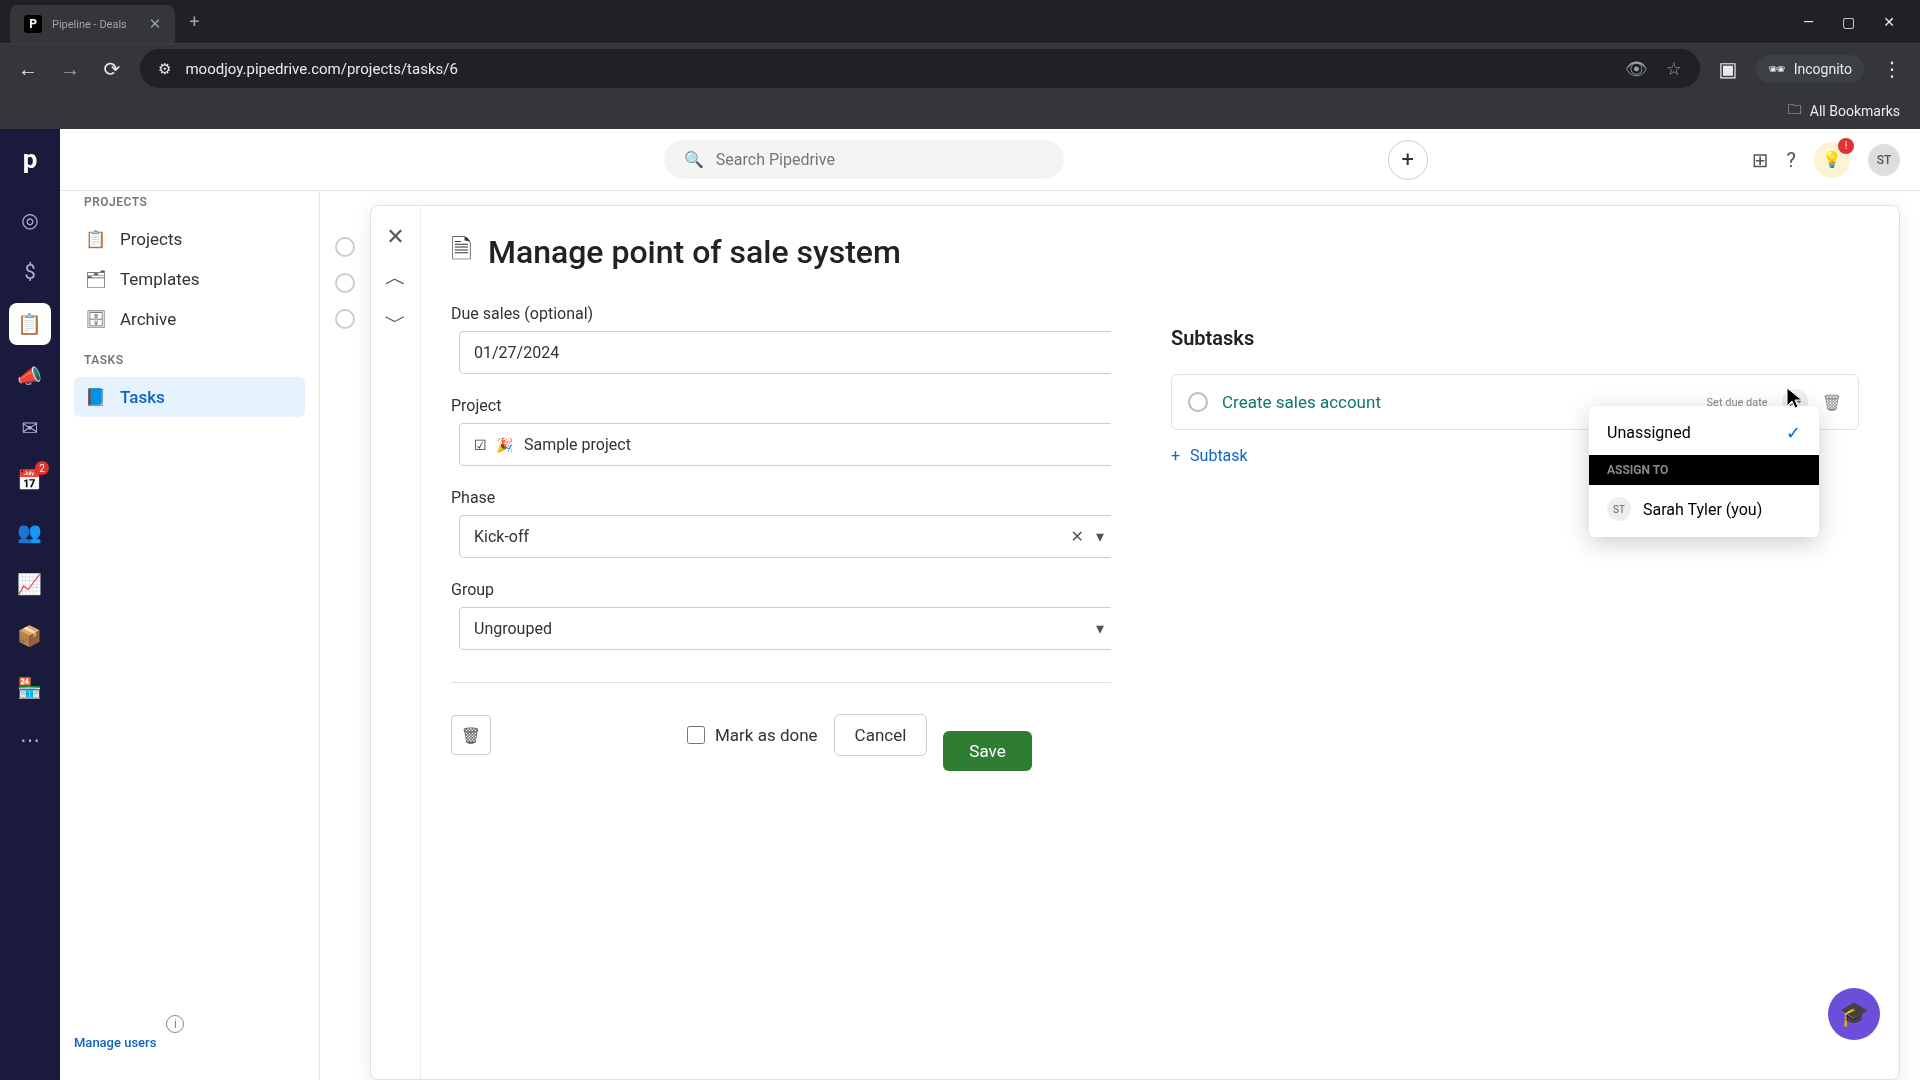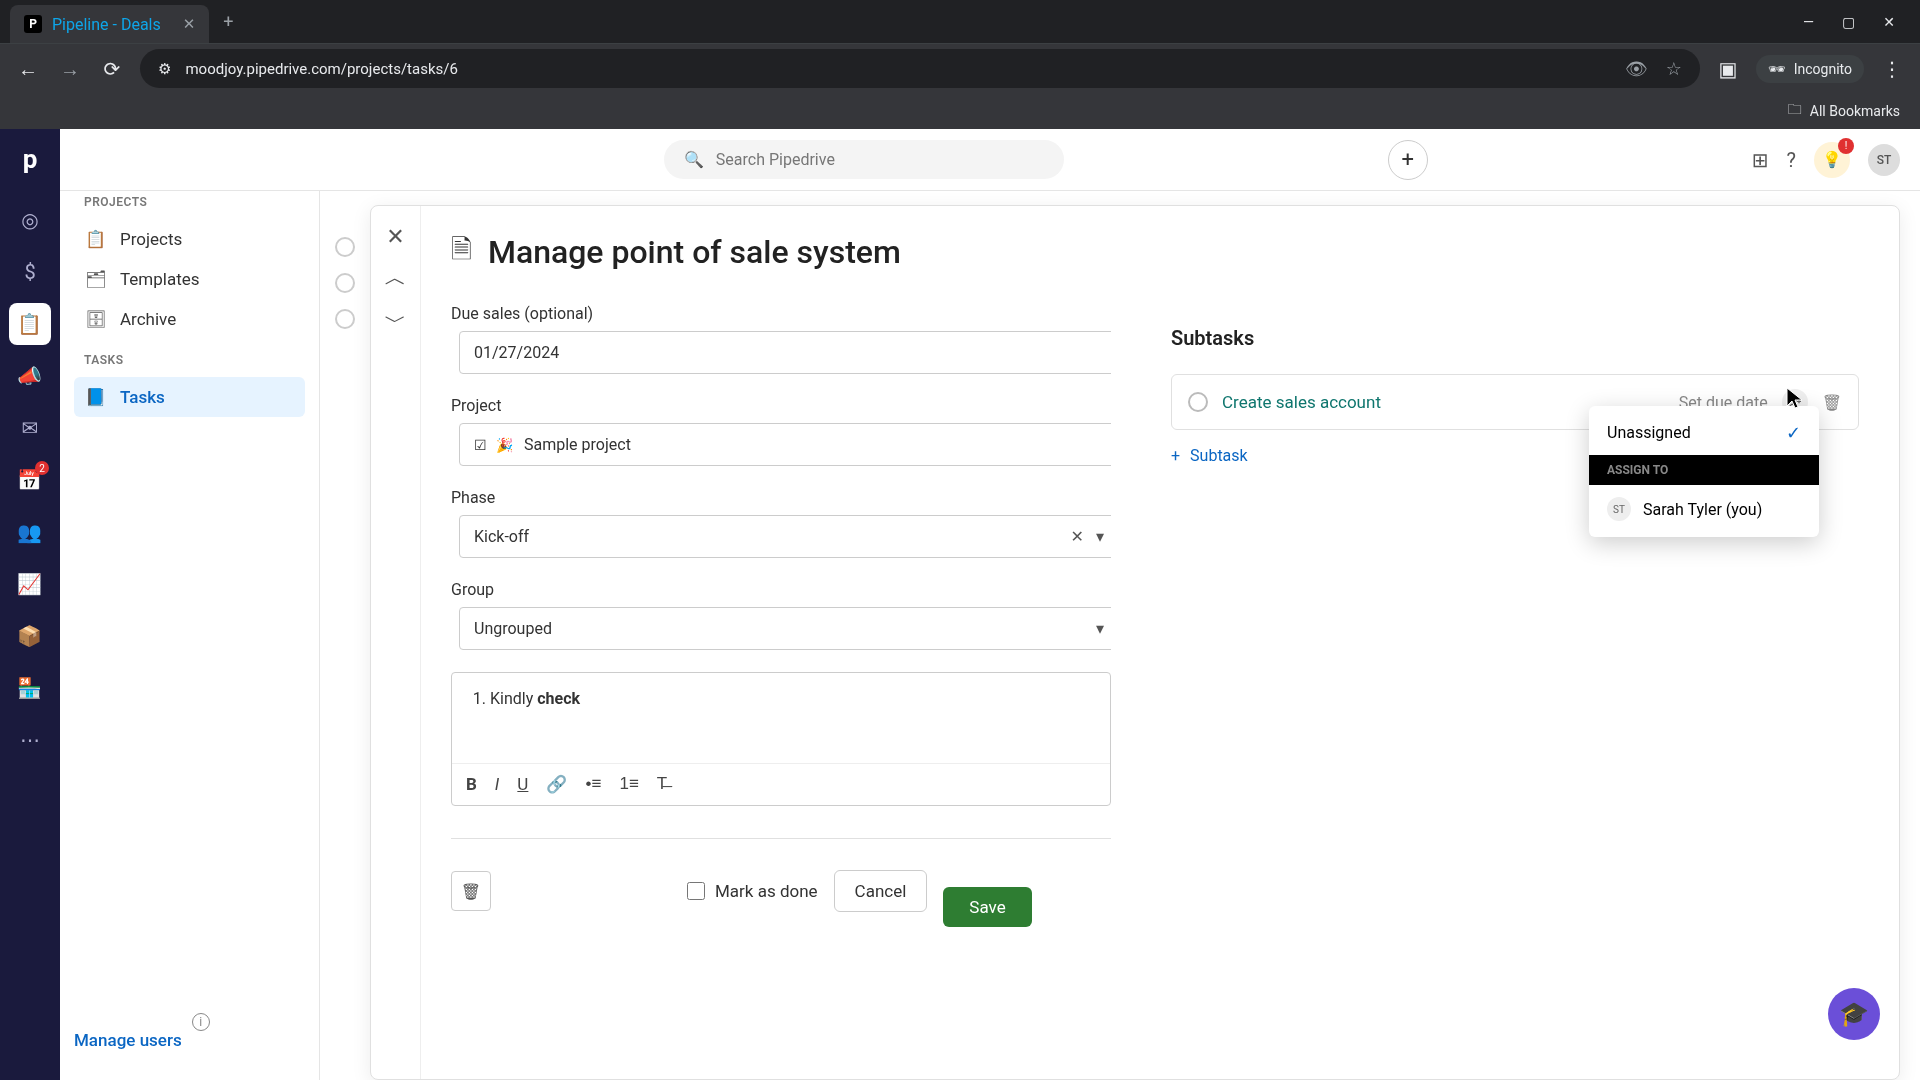--- a/index.html
+++ b/index.html
@@ -3,21 +3,21 @@
 <meta charset="utf-8">
 <style>
 * { box-sizing: border-box; margin: 0; padding: 0; font-family: -apple-system, BlinkMacSystemFont, "Segoe UI", Roboto, sans-serif; }
 body { background: #fff; overflow: hidden; width: 1920px; height: 1080px; }
 
 
 .browser-chrome { background: #202124; height: 129px; }
 .tab-bar { height: 43px; display: flex; align-items: center; padding: 0 10px; background: #202124; }
 .tab { display: flex; align-items: center; background: #35363a; border-radius: 8px 8px 0 0; padding: 8px 14px; gap: 10px; height: 38px; margin-top: 5px;}
 .tab-favicon { width: 18px; height: 18px; background:#000; color:#fff; display:flex; align-items:center; justify-content:center; font-size:12px; font-weight:bold; border-radius:3px;}
-.tab-title { color: #0ea5e9; font-size: 16px; }
+.tab-title { color: #a3a3a3; font-size: 11px; }
 .tab-close { color: #9aa0a6; font-size: 15px; cursor: pointer; margin-left: 12px;}
 .new-tab { color: #9aa0a6; font-size: 18px; margin-left: 14px; cursor: pointer; }
 .window-controls { margin-left: auto; display: flex; gap: 28px; color: #e8eaed; padding-right: 15px; }
 .window-controls span { cursor: pointer; font-size: 14px;}
 
 .url-bar { height: 50px; display: flex; align-items: center; padding: 0 14px; gap: 14px; background:#35363a; border-top:1px solid #3c4043;}
 .nav-btn { color: #9aa0a6; font-size: 20px; cursor: pointer; width:28px; text-align:center;}
 .nav-btn.active { color: #e8eaed; }
 .url-input { flex: 1; background: #202124; border-radius: 20px; padding: 9px 18px; color: #e8eaed; font-size: 15px; display: flex; align-items:center; gap:14px;}
 .url-right-icons { display:flex; gap:18px; margin-left:auto; color:#9aa0a6; font-size:18px;}
@@ -40,21 +40,21 @@
 .hamburger { font-size: 20px; color:#333; cursor:pointer;}
 .breadcrumb { font-size: 20px; color: #333; }
 .breadcrumb a { color:#333; text-decoration:none; }
 .breadcrumb .current { font-weight: 600; }
 .sidebar-section-title { font-size: 12px; font-weight: 600; color: #777; letter-spacing: 0.5px; margin: 14px 10px 10px; }
 .sidebar-item { display: flex; align-items: center; gap: 14px; padding: 10px 12px; border-radius: 6px; cursor: pointer; color: #333; font-size: 17px;}
 .sidebar-item.active { background: #e6f3ff; color: #0b66c3; font-weight: 500; }
 .sidebar-item .icon { width: 20px; display:flex; justify-content:center; color:#555;}
 .sidebar-item.active .icon { color:#0b66c3; }
 .sidebar-footer { position:absolute; bottom:30px; display:flex; align-items:center; gap:10px;}
-.sidebar-footer a { color:#0b66c3; font-size:17px; font-weight:500; text-decoration:none;margin-top:37px;}
+.sidebar-footer a { color:#0b66c3; font-size:13px; font-weight:500; text-decoration:none;margin-top:37px;}
 .sidebar-footer .info { color:#888; border:1.5px solid #888; border-radius:50%; width:18px; height:18px; display:flex; align-items:center; justify-content:center; font-size:12px;}
 
 
 .topbar { position: absolute; top: 129px; left: 60px; right: 0; height: 62px; display: flex; align-items: center; padding: 0 20px; gap: 20px; background:#fff; border-bottom:1px solid #e5e5e5; z-index:1;}
 .search-box { width: 400px; margin: 0 auto; background: #f4f4f4; border-radius: 30px; padding: 10px 20px; display: flex; align-items: center; gap: 12px; color: #777; font-size:16px;}
 .add-btn { width: 40px; height: 40px; border: 1px solid #ccc; border-radius: 50%; display: flex; align-items: center; justify-content: center; font-size: 22px; color: #333; cursor:pointer;}
 .topbar-right { margin-left: auto; display: flex; align-items: center; gap: 18px; }
 .topbar-icon { font-size: 20px; color: #555; cursor:pointer; position:relative;}
 .bulb { width:36px; height:36px; border-radius:50%; background:#fff3d6; display:flex; align-items:center; justify-content:center; position:relative;}
 .bulb-badge { position:absolute; top:-4px; right:-4px; background:#e03030; width:16px; height:16px; border-radius:50%; color:#fff; font-size:10px; display:flex; align-items:center; justify-content:center;}
@@ -96,21 +96,21 @@
 .mark-done input { width:18px; height:18px;}
 .btn { padding: 10px 20px; border-radius: 6px; font-size: 17px; cursor: pointer; border: 1px solid #ccc; background: #fff; color: #333; }
 .btn.save { background: #2e7d32; color: #fff; border:none; padding:10px 26px;margin-top:32px;}
 
 
 .subtasks { flex: 1; padding: 120px 40px 0 30px; position:relative;}
 .subtasks h3 { font-size: 20px; font-weight: 600; margin-bottom: 24px; color:#222;}
 .subtask-item { border: 1px solid #e0e0e0; border-radius: 6px; padding: 14px 16px; display: flex; align-items: center; gap: 14px; margin-bottom: 16px; }
 .subtask-radio { width: 20px; height: 20px; border: 2px solid #bbb; border-radius: 50%; }
 .subtask-name { font-size: 17px; color: #0f766e; flex:1;}
-.subtask-due { color: #888; font-size: 16px; cursor:pointer;}
+.subtask-due { color: #888; font-size: 11px; cursor:pointer;}
 .subtask-assign { width: 26px; height: 26px; border-radius: 50%; background:#eee; display:flex; align-items:center; justify-content:center; cursor:pointer; position:relative;}
 .trash-icon { color: #888; cursor: pointer; font-size:16px;}
 .add-subtask { display: flex; align-items: center; gap: 10px; color: #0b66c3; font-size: 16px; cursor: pointer; }
 
 
 .assign-dd { position: absolute; top: 200px; right: 80px; width: 230px; background: #fff; border-radius: 6px; box-shadow: 0 6px 24px rgba(0,0,0,0.2); padding: 4px 0; z-index:10;}
 .assign-dd-row { padding: 12px 18px; display: flex; align-items: center; justify-content: space-between; cursor:pointer;}
 .assign-dd-label-header { padding: 8px 18px; font-size: 12px; color: #888; font-weight: 700; background:#000000;}
 .assign-check { color: #0b66c3; font-size:18px;}
 .assign-user { display:flex; align-items:center; gap:12px;}
@@ -289,36 +289,20 @@
             <label class="form-label">Group</label>
             <div class="form-input select-input">
               <span>Ungrouped</span>
               <span class="select-right">
                 <span>▾</span>
               </span>
             </div>
           </div>
 
           <div class="form-group">
-            <div class="desc-box">
-              <div class="desc-content">
-                <ol>
-                    <li><span>Kindly </span><b>check</b></li>
-                  </ol>
-              </div>
-              <div class="desc-toolbar">
-                <span><b>B</b></span>
-                <span><i>I</i></span>
-                <span><u>U</u></span>
-                <span class="sans">🔗</span>
-                <span class="sans">•≡</span>
-                <span class="sans">1≡</span>
-                <span class="sans">T̶</span>
-              </div>
-            </div>
           </div>
 
         </div>
 
         <div class="task-footer">
           <div class="trash-btn">🗑</div>
           <label class="mark-done">
             <input type="checkbox" style="">
             <span>Mark as done</span>
           </label>

